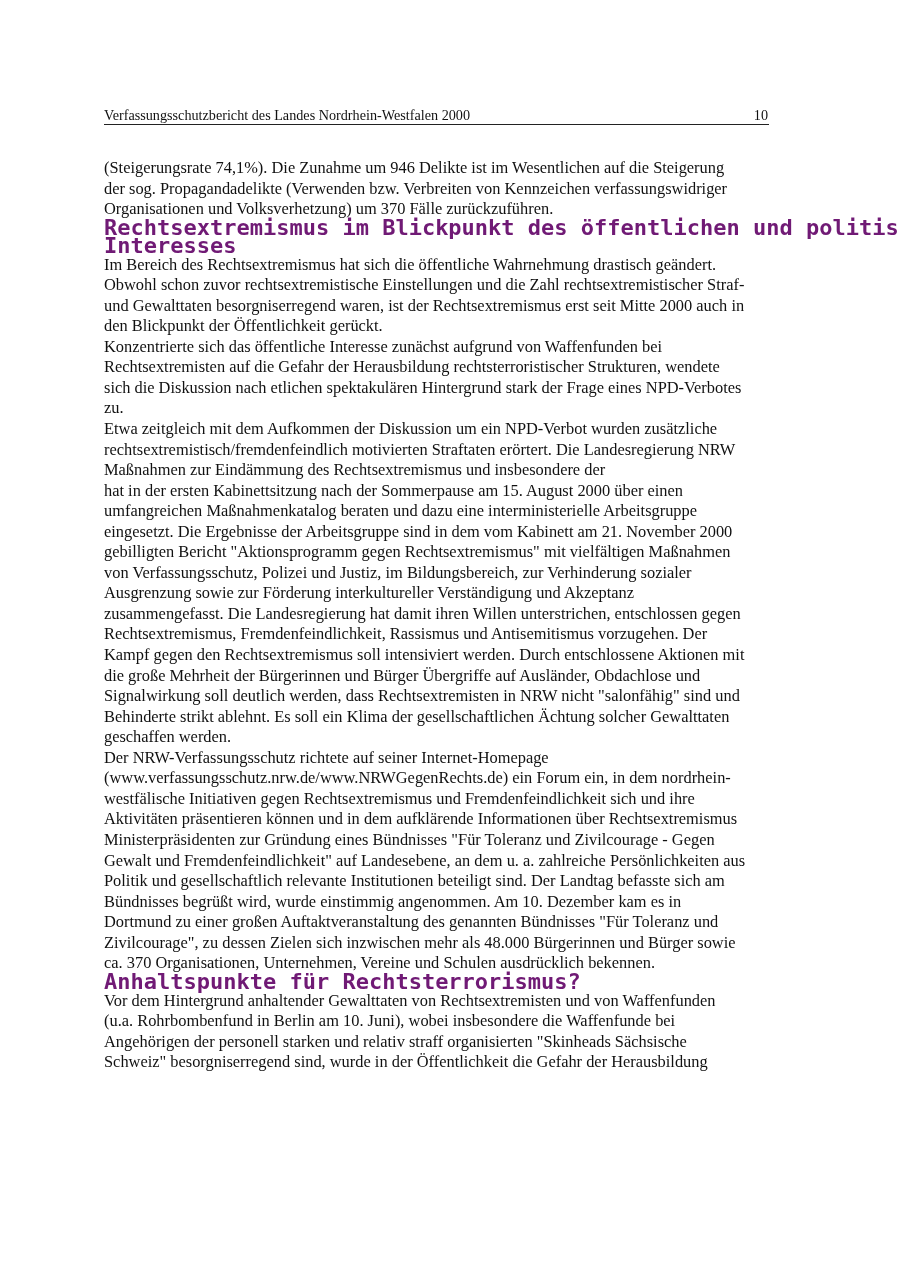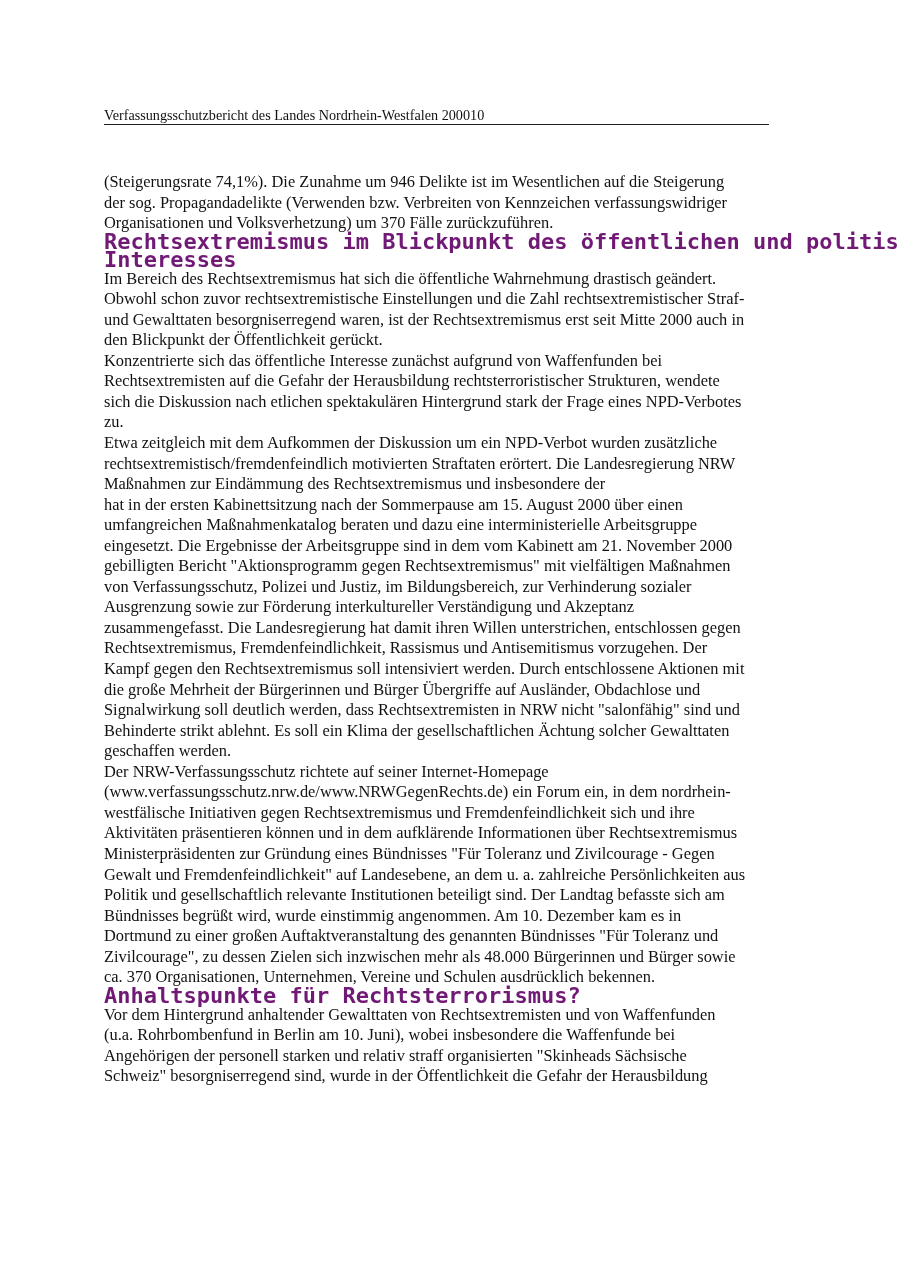--- a/index.html
+++ b/index.html
@@ -18,26 +18,27 @@
       position: absolute;
       left: 104px;
       top: 106px;
       width: 665px;
       height: 18px;
       border-bottom: 1.3px solid #222222;
       font-family: "Liberation Serif", serif;
       font-size: 14.2px;
       line-height: 18px;
       display: flex;
+      justify-content: space-between;
     }
     .page-number { padding-right: 1px; }
     .content {
       position: absolute;
       left: 104px;
-      top: 172px;
+      top: 158px;
       width: 700px;
     }
     .line {
       font-family: "Liberation Serif", serif;
       font-size: 16.4px;
       line-height: 20.55px;
       height: 20.55px;
       white-space: nowrap;
     }
     .heading-line {

